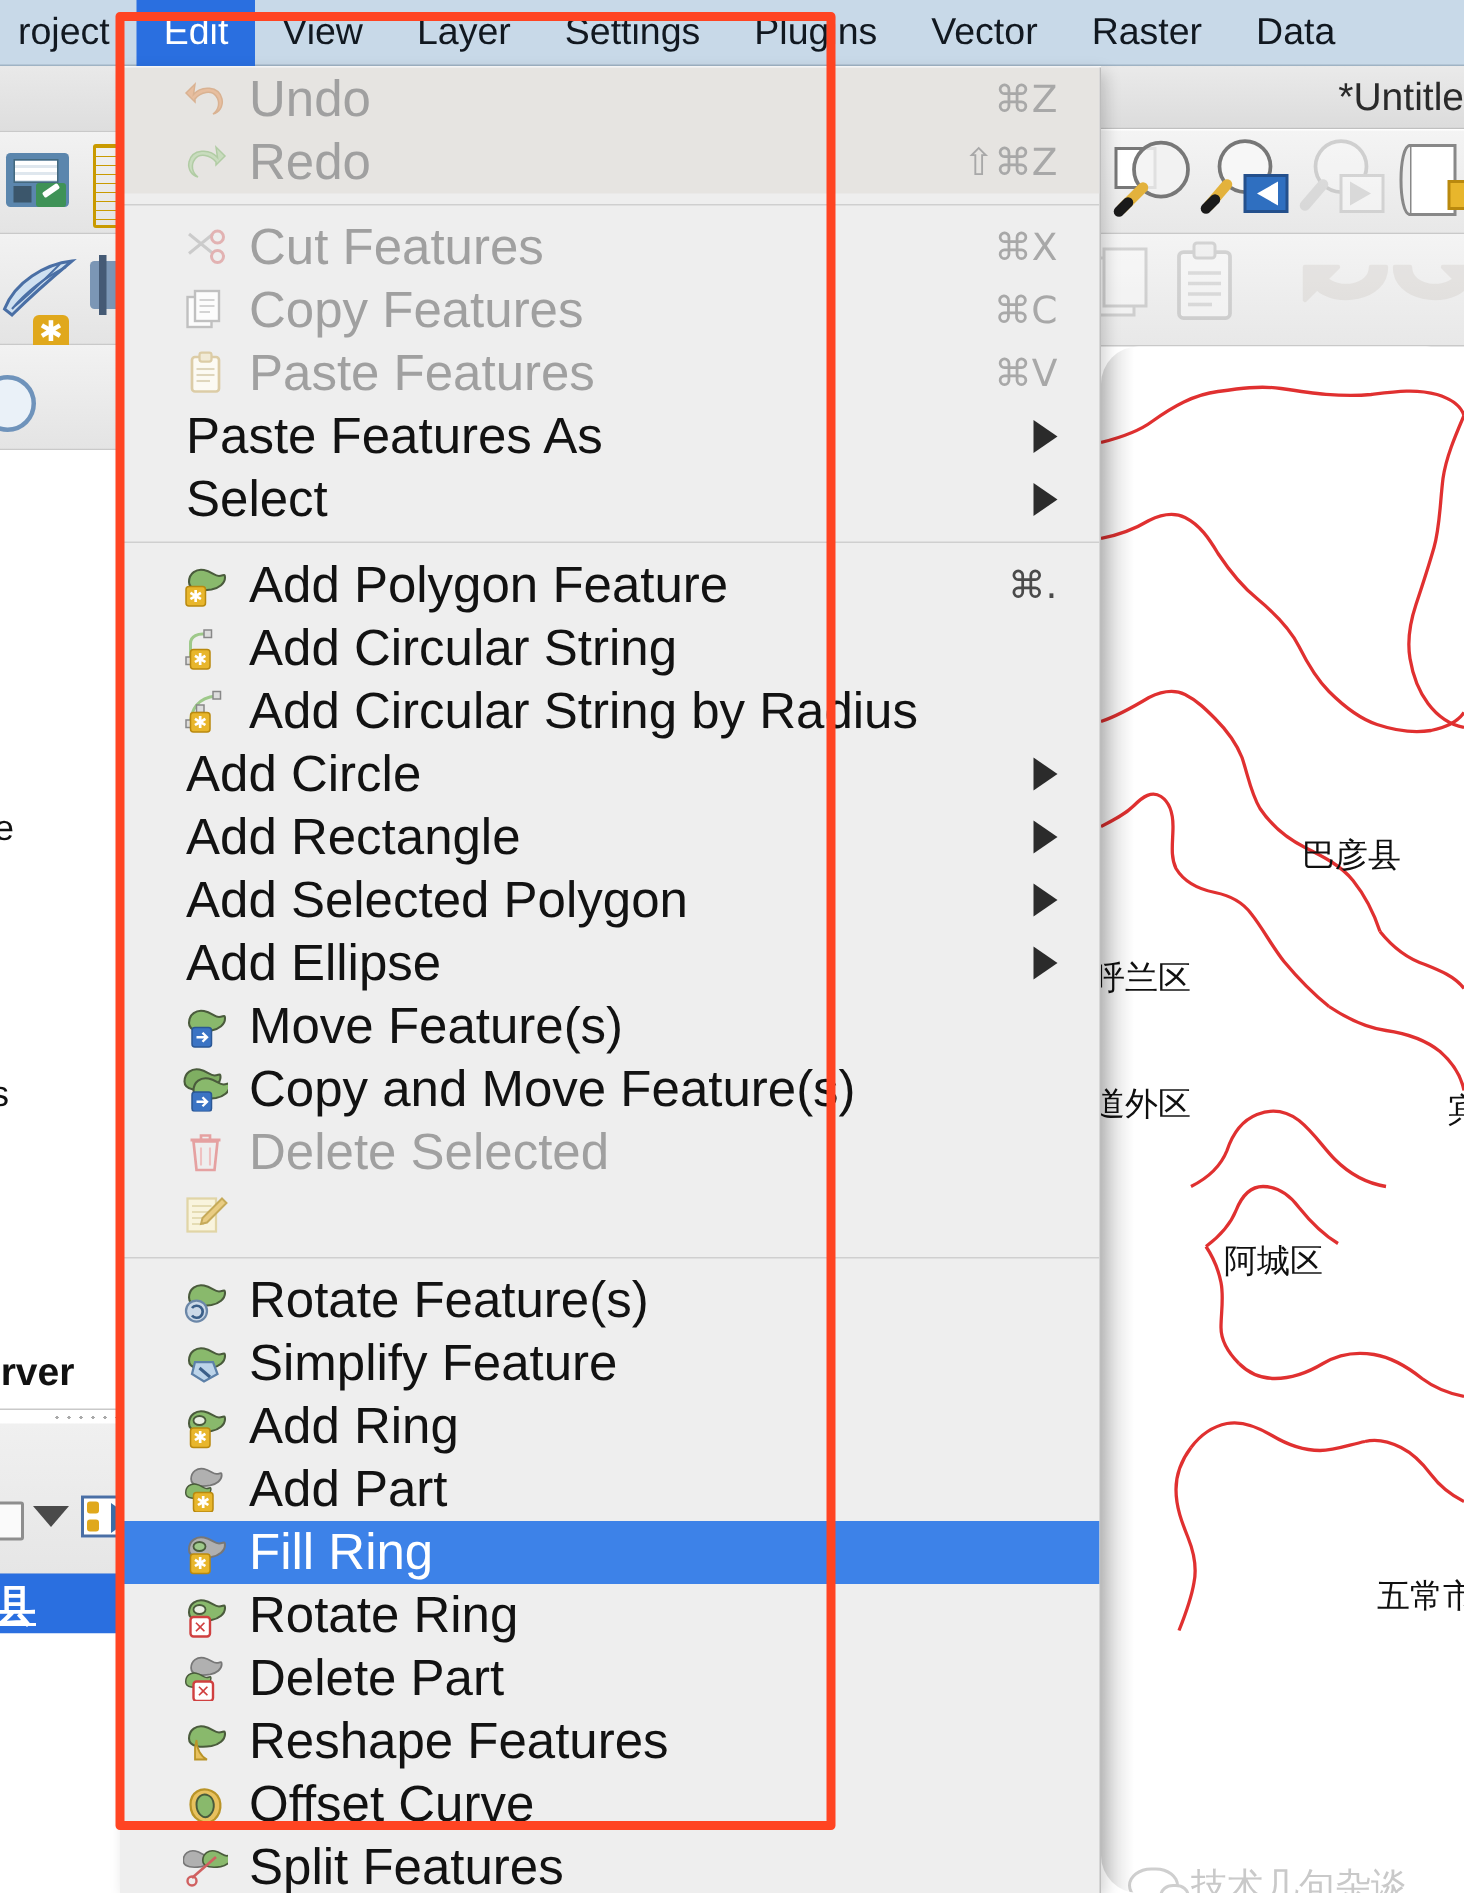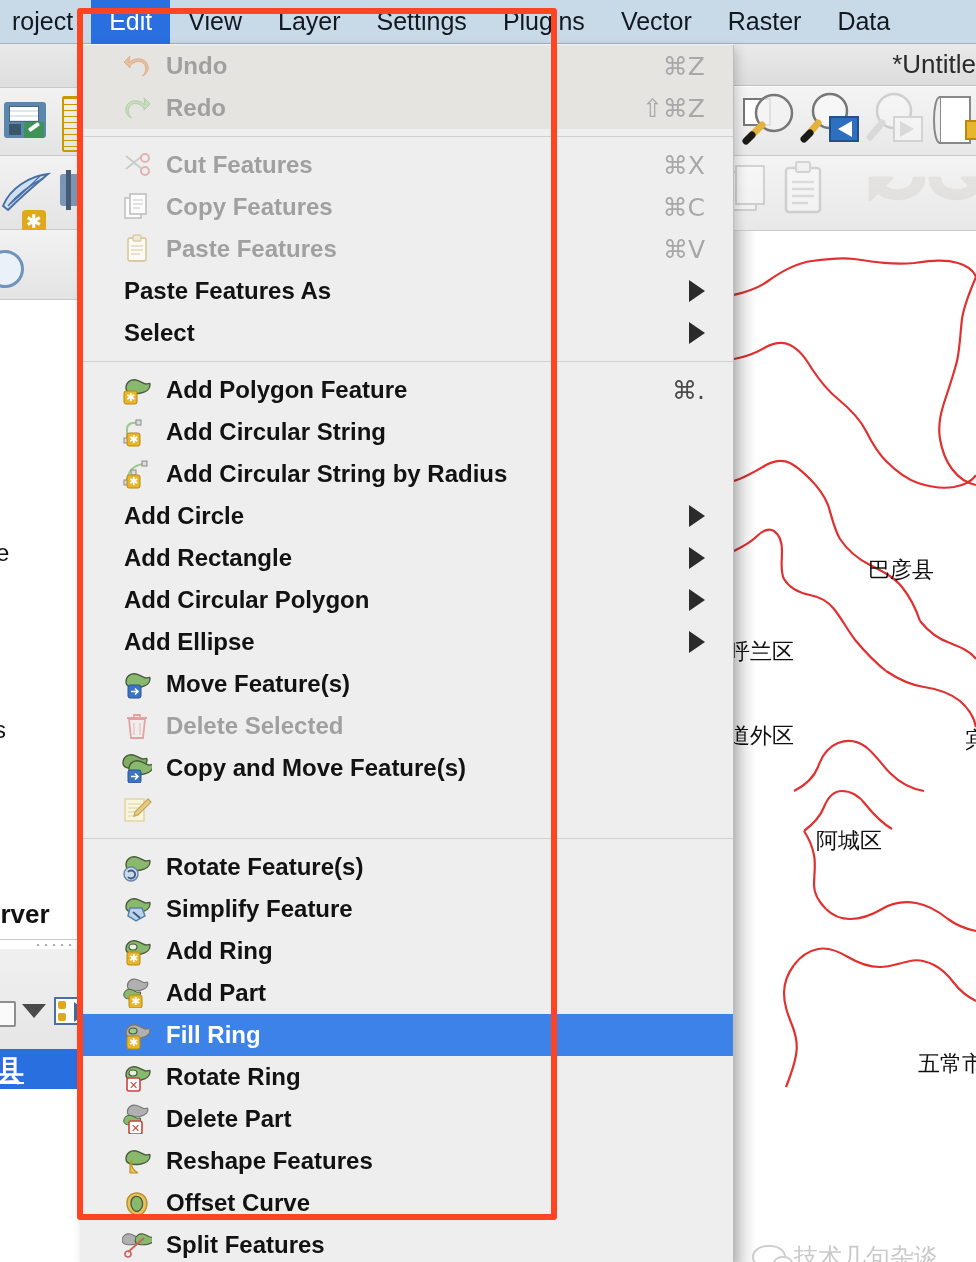--- a/index.html
+++ b/index.html
@@ -163,21 +163,21 @@
   #rtb1{
     position:absolute;left:0;top:43px;width:242px;height:68px;
     background:linear-gradient(#f4f4f4,#e8e8e8);border-bottom:1px solid #c9c9c9;
   }
   #rtb2{
     position:absolute;left:0;top:112px;width:242px;height:74px;
     background:linear-gradient(#f4f4f4,#e8e8e8);border-bottom:1px solid #c9c9c9;
   }
   #mapcanvas{
     position:absolute;left:0;top:187px;width:242px;height:1031px;
-    background:#ffffff;overflow:hidden;
+    background:#ffffff;overflow:hidden;border-radius:25px;
   }
   #map-shadow{
     position:absolute;left:0;top:0;width:22px;height:1031px;
     background:linear-gradient(to right,rgba(0,0,0,0.16),rgba(0,0,0,0));
   }
   .maplabel{
     position:absolute;font-size:22px;color:#101010;white-space:nowrap;
     font-family:"DejaVu Sans",sans-serif;
   }
   #watermark{
@@ -206,21 +206,21 @@
   }
   .mi{
     position:relative;height:42px;display:flex;align-items:center;
     padding-left:44px;box-sizing:border-box;
   }
   .mi .ico{
     position:absolute;left:42px;top:50%;transform:translateY(-50%);
     width:30px;height:30px;
   }
   .mi .lbl{
-    font-size:24px;color:#121212;white-space:nowrap;margin-left:0;font-weight:bold;
+    font-size:34px;color:#121212;white-space:nowrap;margin-left:0;
   }
   .mi.has-icon{padding-left:86px;}
   .mi.no-icon{padding-left:44px;}
   .mi.disabled .lbl{color:#a0a0a0;}
   .mi.selected{background:#3d82e8;}
   .mi.selected .lbl{color:#ffffff;}
   .mi .sc{
     position:absolute;right:28px;top:50%;transform:translateY(-50%);
     font-size:25px;color:#4a4a4a;white-space:nowrap;
     font-family:"DejaVu Sans",sans-serif;
@@ -554,66 +554,66 @@
       </div>
       <div class="mi no-icon">
         <span class="lbl">Add Circle</span>
         <span class="arrow"></span>
       </div>
       <div class="mi no-icon">
         <span class="lbl">Add Rectangle</span>
         <span class="arrow"></span>
       </div>
       <div class="mi no-icon">
-        <span class="lbl">Add Circular Polygon</span>
+        <span class="lbl">Add Selected Polygon</span>
         <span class="arrow"></span>
       </div>
       <div class="mi no-icon">
         <span class="lbl">Add Ellipse</span>
         <span class="arrow"></span>
       </div>
       <div class="mi has-icon">
         <span class="ico">
           <svg class="g" viewBox="0 0 30 30">
             <path d="M4 13 C4 7 9 4 14 5 C19 6 21 9 24 9 C27 9 28 7 28 10 C28 14 24 17 19 18 C13 19 4 19 4 13 Z" fill="#89b96c" stroke="#4a5b3c" stroke-width="1.4"></path>
             <rect x="6" y="16" width="13" height="13" rx="2" fill="#3b74c4" stroke="#2a5795" stroke-width="1"></rect>
             <path d="M9 22.5 h6 M13 19.5 l3 3 l-3 3" stroke="#fff" stroke-width="1.6" fill="none"></path>
           </svg>
         </span>
         <span class="lbl">Move Feature(s)</span>
+      </div>
+      <div class="mi has-icon">
+        <span class="ico">
+          <svg class="g" viewBox="0 0 30 30">
+            <g transform="translate(-3,-3)">
+              <path d="M4 13 C4 7 9 4 14 5 C19 6 21 9 24 9 C27 9 28 7 28 10 C28 14 24 17 19 18 C13 19 4 19 4 13 Z" fill="#7fae62" stroke="#4a5b3c" stroke-width="1.4"></path>
+            </g>
+            <g transform="translate(3,3)">
+              <path d="M4 13 C4 7 9 4 14 5 C19 6 21 9 24 9 C27 9 28 7 28 10 C28 14 24 17 19 18 C13 19 4 19 4 13 Z" fill="#89b96c" stroke="#4a5b3c" stroke-width="1.4"></path>
+            </g>
+            <rect x="6" y="17" width="13" height="13" rx="2" fill="#3b74c4" stroke="#2a5795" stroke-width="1"></rect>
+            <path d="M9 23.5 h6 M13 20.5 l3 3 l-3 3" stroke="#fff" stroke-width="1.6" fill="none"></path>
+          </svg>
+        </span>
+        <span class="lbl">Copy and Move Feature(s)</span>
       </div>
       <div class="mi has-icon disabled">
         <span class="ico">
           <svg class="g" viewBox="0 0 30 30" opacity="0.8">
             <path d="M7 8 h16 l-2 19 h-12 Z" fill="none" stroke="#e48f8f" stroke-width="1.8"></path>
             <path d="M5 7 h20" stroke="#e48f8f" stroke-width="2"></path>
             <path d="M12 4 h6 v3 h-6 Z" fill="none" stroke="#e48f8f" stroke-width="1.8"></path>
             <g stroke="#f0b6b6" stroke-width="1.4">
               <path d="M12 12 v12"></path>
               <path d="M18 12 v12"></path>
             </g>
           </svg>
         </span>
         <span class="lbl">Delete Selected</span>
       </div>
-      <div class="mi has-icon">
-        <span class="ico">
-          <svg class="g" viewBox="0 0 30 30">
-            <g transform="translate(-3,-3)">
-              <path d="M4 13 C4 7 9 4 14 5 C19 6 21 9 24 9 C27 9 28 7 28 10 C28 14 24 17 19 18 C13 19 4 19 4 13 Z" fill="#7fae62" stroke="#4a5b3c" stroke-width="1.4"></path>
-            </g>
-            <g transform="translate(3,3)">
-              <path d="M4 13 C4 7 9 4 14 5 C19 6 21 9 24 9 C27 9 28 7 28 10 C28 14 24 17 19 18 C13 19 4 19 4 13 Z" fill="#89b96c" stroke="#4a5b3c" stroke-width="1.4"></path>
-            </g>
-            <rect x="6" y="17" width="13" height="13" rx="2" fill="#3b74c4" stroke="#2a5795" stroke-width="1"></rect>
-            <path d="M9 23.5 h6 M13 20.5 l3 3 l-3 3" stroke="#fff" stroke-width="1.6" fill="none"></path>
-          </svg>
-        </span>
-        <span class="lbl">Copy and Move Feature(s)</span>
-      </div>
       <div class="mi has-icon disabled">
         <span class="ico">
           <svg class="g" viewBox="0 0 30 30" opacity="0.75">
             <rect x="3" y="4" width="19" height="22" fill="#fdf6d8" stroke="#ddcd8e" stroke-width="1.5"></rect>
             <g stroke="#e0d49a" stroke-width="1.2">
               <path d="M6 9 h13"></path>
               <path d="M6 13 h13"></path>
               <path d="M6 17 h13"></path>
               <path d="M6 21 h8"></path>
             </g>

